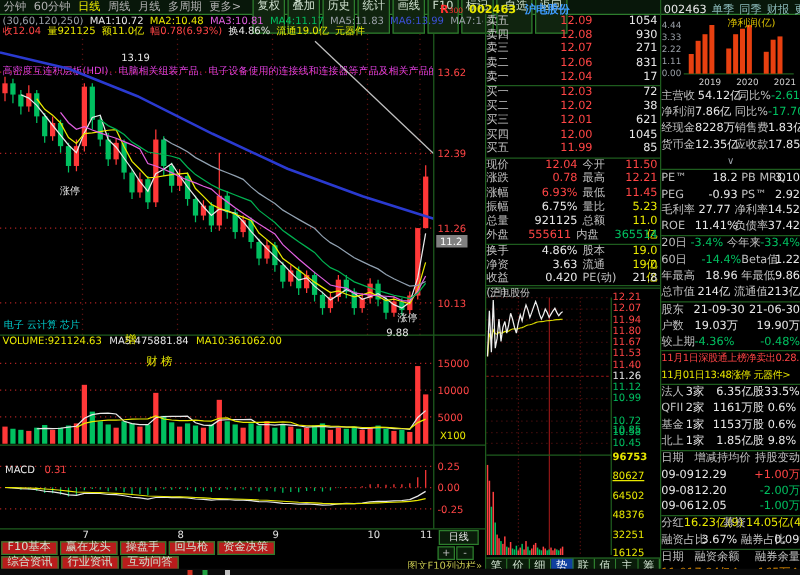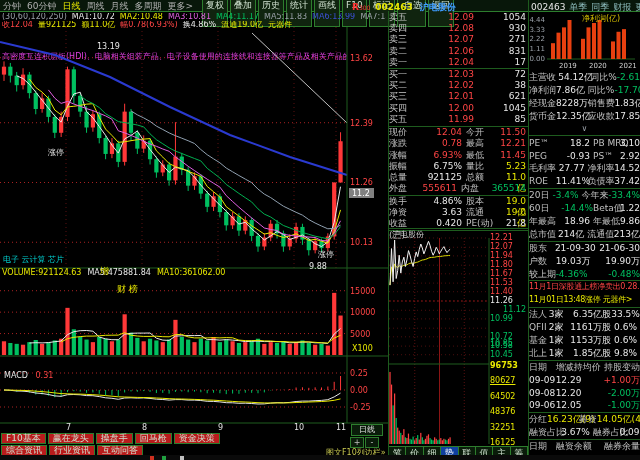--- a/index.html
+++ b/index.html
@@ -584,21 +584,21 @@
   <div id="mintitle" class="abs">沪电股份</div>
   <div id="mlabels">
       <span class="abs mpl up" style="top: 234px;">12.21</span>
       <span class="abs mpl up" style="top: 243.284px;">12.07</span>
       <span class="abs mpl up" style="top: 251.905px;">11.94</span>
       <span class="abs mpl up" style="top: 261.189px;">11.80</span>
       <span class="abs mpl up" style="top: 269.811px;">11.67</span>
       <span class="abs mpl up" style="top: 279.095px;">11.53</span>
       <span class="abs mpl up" style="top: 287.716px;">11.40</span>
       <span class="abs mpl wht" style="top: 297px;">11.26</span>
-      <span class="abs mpl dn" style="top: 306.284px; text-align: right;">11.12</span>
+      <span class="abs mpl dn" style="top: 306.284px;">11.12</span>
       <span class="abs mpl dn" style="top: 314.905px;">10.99</span>
       <span class="abs mpl dn" style="top: 340px;">10.85</span>
       <span class="abs mpl dn" style="top: 332.811px;">10.72</span>
       <span class="abs mpl dn" style="top: 342.095px;">10.58</span>
       <span class="abs mpl dn" style="top: 350.716px;">10.45</span>
       <span class="abs mvl" style="top: 362px; font-weight: bold;">96753</span>
       <span class="abs mvl" style="top: 377.4px; text-decoration: underline;">80627</span>
       <span class="abs mvl" style="top: 392.8px;">64502</span>
       <span class="abs mvl" style="top: 408.2px;">48376</span>
       <span class="abs mvl" style="top: 423.6px;">32251</span>

